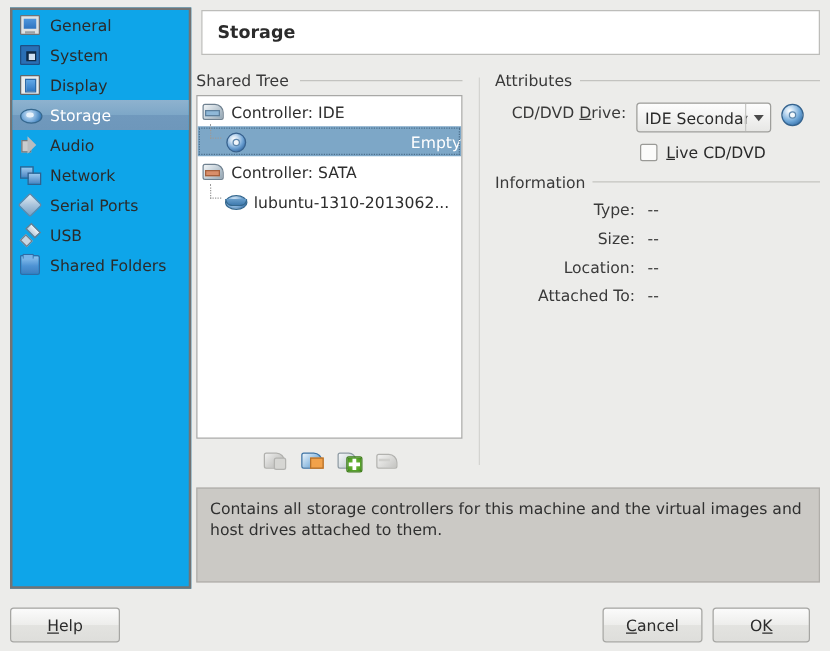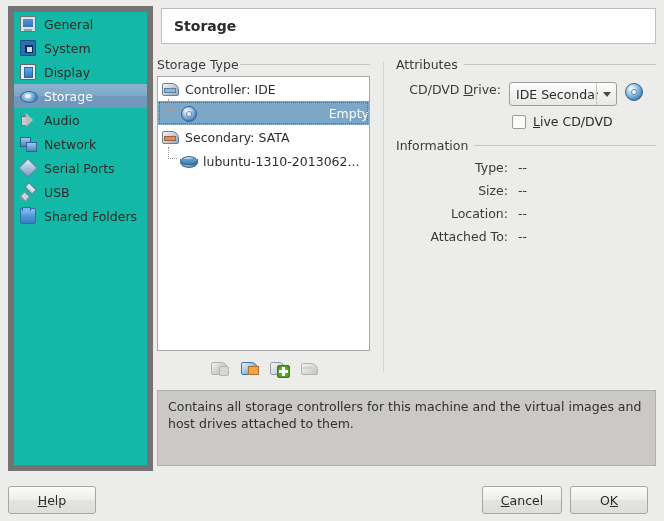--- a/index.html
+++ b/index.html
@@ -10,21 +10,21 @@
     font-family: "DejaVu Sans", "Liberation Sans", sans-serif;
     font-size: 12.5px;
     color: #2e2e2e;
     overflow: hidden;
   }
   .dialog { position: relative; width: 664px; height: 521px; background: #ececea; }
 
   
   .sidebar {
     position: absolute; left: 8px; top: 6px; width: 145px; height: 465px;
-    background: #14b8a6; border: 6px solid #737373;
+    background: #0ea5e9; border: 2px solid #737373;
   }
   .side-item {
     display: flex; align-items: center; height: 24px; padding-left: 6px;
     color: #2b2b2b; white-space: nowrap;
   }
   .side-item.selected {
     background: linear-gradient(to bottom, #8cb0cd 0%, #7ba3c4 50%, #6f9 abf 51%, #6e99bd 100%);
     background: linear-gradient(to bottom, #8eb2cf 0%, #7da7c7 50%, #7099bd 51%, #6e97bb 100%);
     color: #ffffff;
   }
@@ -280,36 +280,36 @@
     <div class="side-item">
       <span class="side-ico ic-folder"></span>
       <span class="side-label">Shared Folders</span>
     </div>
   </div>
 
   <div class="title-bar">
     <span class="title-text">Storage</span>
   </div>
 
-  <span class="group-label" style="left:157px; top:57px;">Storage Type</span>
+  <span class="group-label" style="left:157px; top:57px;">Shared Tree</span>
   <span class="group-line" style="left:240px; top:64px; width:130px;"></span>
 
   <div class="tree-panel">
     <div class="tree-row level0">
       <span class="tree-ico ic-ctrl-ide"></span>
       <span class="tree-label">Controller: IDE</span>
     </div>
     <div class="tree-row level1 selected" style="position:relative;">
       <span class="branch" style="top:-2px;"></span>
       <span class="tree-ico ic-cd"></span>
       <span class="tree-label">Empty</span>
     </div>
     <div class="tree-row level0">
       <span class="tree-ico ic-ctrl-sata"></span>
-      <span class="tree-label">Secondary: SATA</span>
+      <span class="tree-label">Controller: SATA</span>
     </div>
     <div class="tree-row level1" style="position:relative;">
       <span class="branch" style="top:-2px;"></span>
       <span class="tree-ico ic-hdd"></span>
       <span class="tree-label">lubuntu-1310-2013062...</span>
     </div>
   </div>
 
   <div class="tree-toolbar">
     <span class="tb-btn tb-addctrl"></span>

